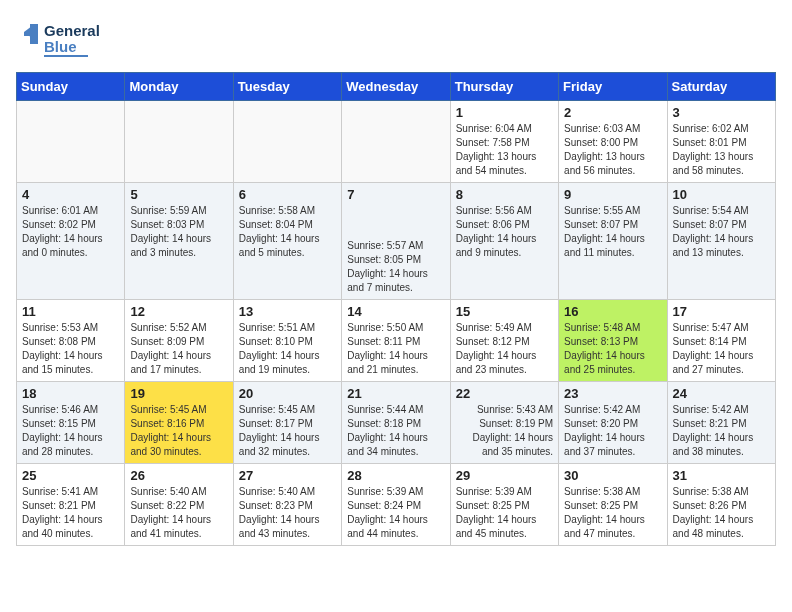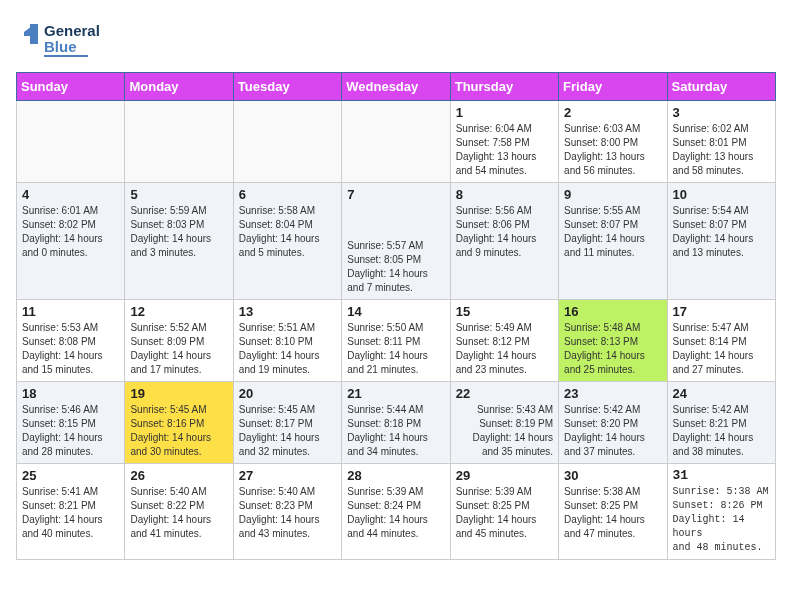--- a/index.html
+++ b/index.html
@@ -28,21 +28,21 @@
       font-size: 16px;
       font-weight: normal;
       color: #333;
     }
     .calendar {
       width: 100%;
       border-collapse: collapse;
       border: 1px solid #ccc;
     }
     .calendar th {
-      background: #d946ef;
+      background: #1d4ed8;
       color: #fff;
       font-size: 13px;
       font-weight: bold;
       padding: 6px 4px;
       text-align: left;
       border: 1px solid #3a6aa0;
     }
     .calendar td {
       vertical-align: top;
       padding: 4px 5px;
@@ -334,21 +334,21 @@
 Daylight: 14 hours
 and 45 minutes.</div>
         </td>
         <td style="background: rgb(255, 255, 255);">
           <span class="day-number">30</span>
           <div class="day-info" style="white-space: pre-line;">Sunrise: 5:38 AM
 Sunset: 8:25 PM
 Daylight: 14 hours
 and 47 minutes.</div>
         </td>
-        <td style="background: rgb(255, 255, 255); font-family: Liberation Mono, monospace;">
+        <td style="background: rgb(255, 255, 255);">
           <span class="day-number">31</span>
           <div class="day-info" style="white-space: pre-line;">Sunrise: 5:38 AM
 Sunset: 8:26 PM
 Daylight: 14 hours
 and 48 minutes.</div>
         </td>
       </tr>
     </tbody>
 </table>
 

